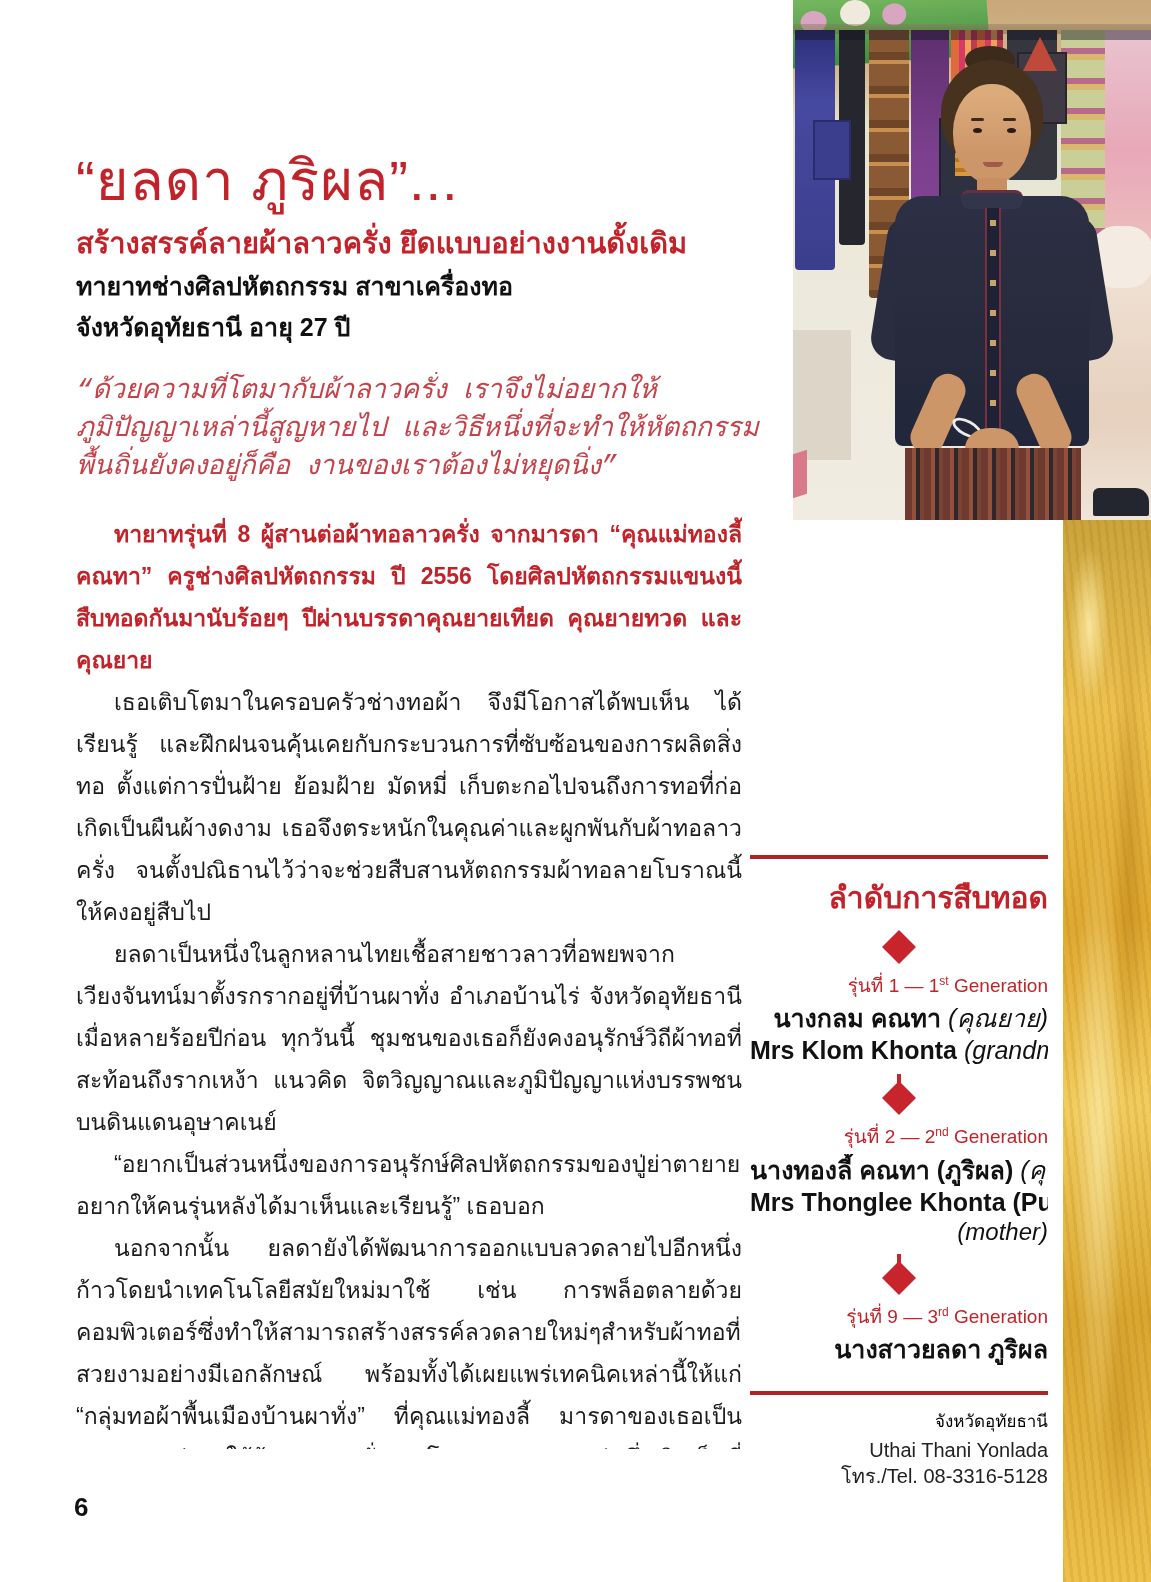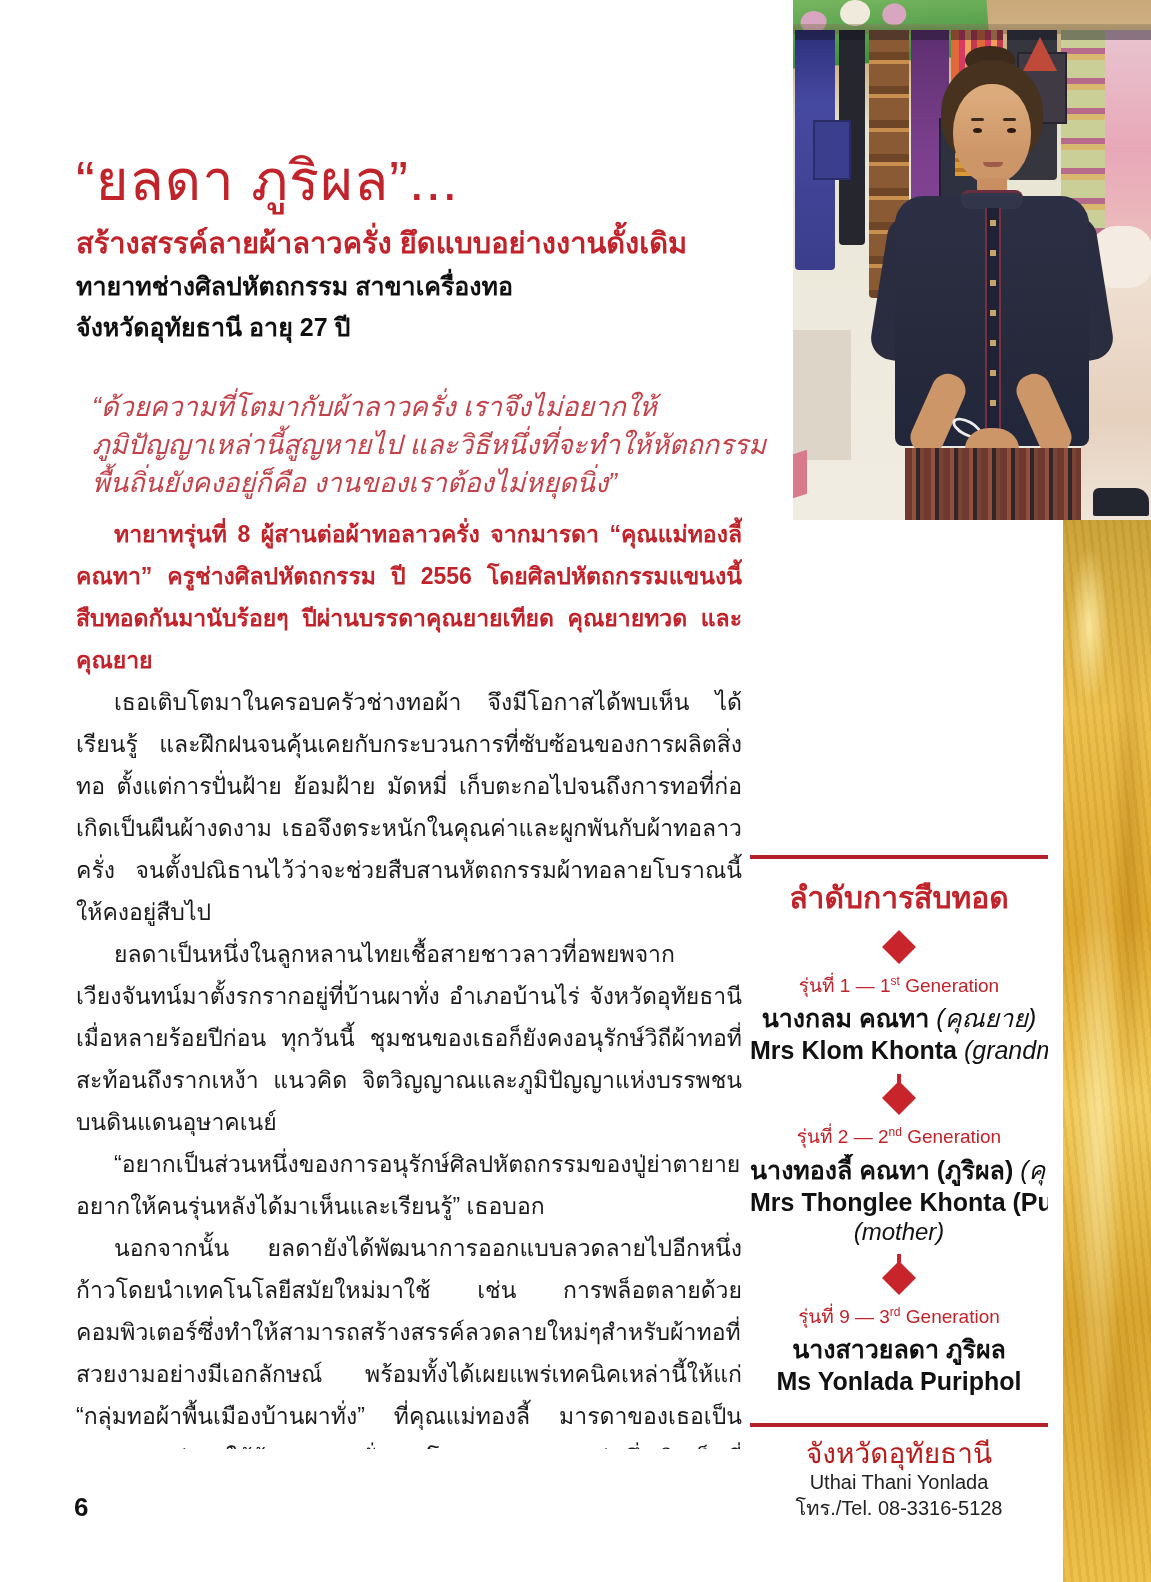--- a/index.html
+++ b/index.html
@@ -17,35 +17,35 @@
   .pullquote div{white-space:nowrap;}
 
   .body-col{position:absolute;left:76px;top:513px;width:666px;height:936px;overflow:hidden;
             font-size:23px;line-height:42px;text-align:justify;}
   .body-col p{margin:0;text-indent:38px;}
   .lead{color:#c2232a;font-weight:bold;}
 
   .page-num{position:absolute;left:74px;top:1492px;font-size:26px;font-weight:bold;color:#111;}
 
   
-  .sidebar{position:absolute;left:750px;top:855px;width:298px;text-align:center;}
+  .sidebar{position:absolute;left:750px;top:855px;width:298px;text-align:right;}
   .rule{height:4px;background:#b22228;}
   .sb-h-thai{margin-top:22px;font-size:30px;line-height:34px;font-weight:bold;color:#c2232a;white-space:nowrap;overflow:hidden;}
   .sb-h-en{font-size:21px;line-height:27px;font-weight:bold;color:#c2232a;white-space:nowrap;overflow:hidden;}
   .diamond{width:24px;height:24px;background:#c8242b;transform:rotate(45deg);margin:20px auto 10px;}
   .stem{width:4px;height:16px;background:#c8242b;margin:8px auto 0;}
   .stem + .diamond{margin-top:-4px;}
   .gen-label{margin-top:10px;font-size:19px;line-height:24px;color:#c2232a;white-space:nowrap;overflow:hidden;}
   .gen-label sup{font-size:12px;}
   .gen-name-thai{margin-top:4px;font-size:25px;line-height:32px;font-weight:bold;color:#111;white-space:nowrap;overflow:hidden;}
   .gen-name-en{font-size:25px;line-height:32px;font-weight:bold;color:#111;white-space:nowrap;overflow:hidden;}
   .note{font-style:italic;font-weight:normal;}
   .note-line{font-size:24px;line-height:28px;font-style:italic;color:#111;}
   .sb-footer-rule{margin-top:26px;height:4px;background:#b22228;}
-  .sb-province-thai{margin-top:12px;font-size:28px;line-height:30px;color:#b91c1c;white-space:nowrap;}
+  .sb-province-thai{margin-top:12px;font-size:17px;line-height:30px;color:#000000;white-space:nowrap;}
   .sb-province-en{font-size:20px;line-height:26px;color:#222;white-space:nowrap;}
   .sb-tel{font-size:20px;line-height:26px;color:#222;white-space:nowrap;}
 
   
   .photo{position:absolute;left:793px;top:0;width:358px;height:520px;overflow:hidden;
          background:linear-gradient(180deg,#c9a87a 0,#d3b88e 70px,#e3e3cf 125px,#ece8da 240px,#f0ece2 100%);}
   .photo *{position:absolute;}
   .p-sign{left:-10px;top:-12px;width:205px;height:74px;background:linear-gradient(180deg,#7cba62,#3f8e3f);
           transform:rotate(-4deg);border-radius:4px;}
   .p-sign i{position:absolute;border-radius:50%;}
@@ -113,21 +113,21 @@
 
 <div class="page">
 
   <header class="headline">
     <div class="h-title">“ยลดา ภูริผล”...</div>
     <div class="h-sub-red">สร้างสรรค์ลายผ้าลาวครั่ง ยึดแบบอย่างงานดั้งเดิม</div>
     <div class="h-sub-black">ทายาทช่างศิลปหัตถกรรม สาขาเครื่องทอ</div>
     <div class="h-sub-black" style="margin-top:0;">จังหวัดอุทัยธานี อายุ 27 ปี</div>
   </header>
 
-  <blockquote class="pullquote" style="margin:16px;">
+  <blockquote class="pullquote" style="margin:0;font-family:Liberation Mono, monospace;">
     <div>“ด้วยความที่โตมากับผ้าลาวครั่ง เราจึงไม่อยากให้</div>
     <div>ภูมิปัญญาเหล่านี้สูญหายไป และวิธีหนึ่งที่จะทำให้หัตถกรรม</div>
     <div>พื้นถิ่นยังคงอยู่ก็คือ งานของเราต้องไม่หยุดนิ่ง”</div>
   </blockquote>
 
   <section class="body-col">
     <p class="lead">ทายาทรุ่นที่ 8 ผู้สานต่อผ้าทอลาวครั่ง จากมารดา “คุณแม่ทองลี้ คณทา” ครูช่างศิลปหัตถกรรม ปี 2556 โดยศิลปหัตถกรรมแขนงนี้สืบทอดกันมานับร้อยๆ ปีผ่านบรรดาคุณยายเทียด คุณยายทวด และคุณยาย</p>
     <p>เธอเติบโตมาในครอบครัวช่างทอผ้า จึงมีโอกาสได้พบเห็น ได้เรียนรู้ และฝึกฝนจนคุ้นเคยกับกระบวนการที่ซับซ้อนของการผลิตสิ่งทอ ตั้งแต่การปั่นฝ้าย ย้อมฝ้าย มัดหมี่ เก็บตะกอไปจนถึงการทอที่ก่อเกิดเป็นผืนผ้างดงาม เธอจึงตระหนักในคุณค่าและผูกพันกับผ้าทอลาวครั่ง จนตั้งปณิธานไว้ว่าจะช่วยสืบสานหัตถกรรมผ้าทอลายโบราณนี้ให้คงอยู่สืบไป</p>
     <p>ยลดาเป็นหนึ่งในลูกหลานไทยเชื้อสายชาวลาวที่อพยพจากเวียงจันทน์มาตั้งรกรากอยู่ที่บ้านผาทั่ง อำเภอบ้านไร่ จังหวัดอุทัยธานี เมื่อหลายร้อยปีก่อน ทุกวันนี้ ชุมชนของเธอก็ยังคงอนุรักษ์วิถีผ้าทอที่สะท้อนถึงรากเหง้า แนวคิด จิตวิญญาณและภูมิปัญญาแห่งบรรพชนบนดินแดนอุษาคเนย์</p>
     <p>“อยากเป็นส่วนหนึ่งของการอนุรักษ์ศิลปหัตถกรรมของปู่ย่าตายาย อยากให้คนรุ่นหลังได้มาเห็นและเรียนรู้” เธอบอก</p>
@@ -192,21 +192,20 @@
     <div class="diamond"></div>
     <div class="gen-label"><span>รุ่นที่ 2 — 2</span><sup>nd</sup><span> Generation</span></div>
     <div class="gen-name-thai"><span>นางทองลี้ คณทา (ภูริผล)</span> <span class="note">(คุณแม่)</span></div>
     <div class="gen-name-en">Mrs Thonglee Khonta (Puriphol)</div>
     <div class="note-line">(mother)</div>
 
     <div class="stem"></div>
     <div class="diamond"></div>
     <div class="gen-label"><span>รุ่นที่ 9 — 3</span><sup>rd</sup><span> Generation</span></div>
     <div class="gen-name-thai">นางสาวยลดา ภูริผล</div>
-    <div class="gen-name-en">Ms Yonlada Puriphol</div>
 
     <div class="sb-footer-rule"></div>
     <div class="sb-province-thai">จังหวัดอุทัยธานี</div>
     <div class="sb-province-en">Uthai Thani Yonlada</div>
     <div class="sb-tel">โทร./Tel. 08-3316-5128</div>
   </aside>
 
   <div class="page-num">6</div>
 </div>
 

